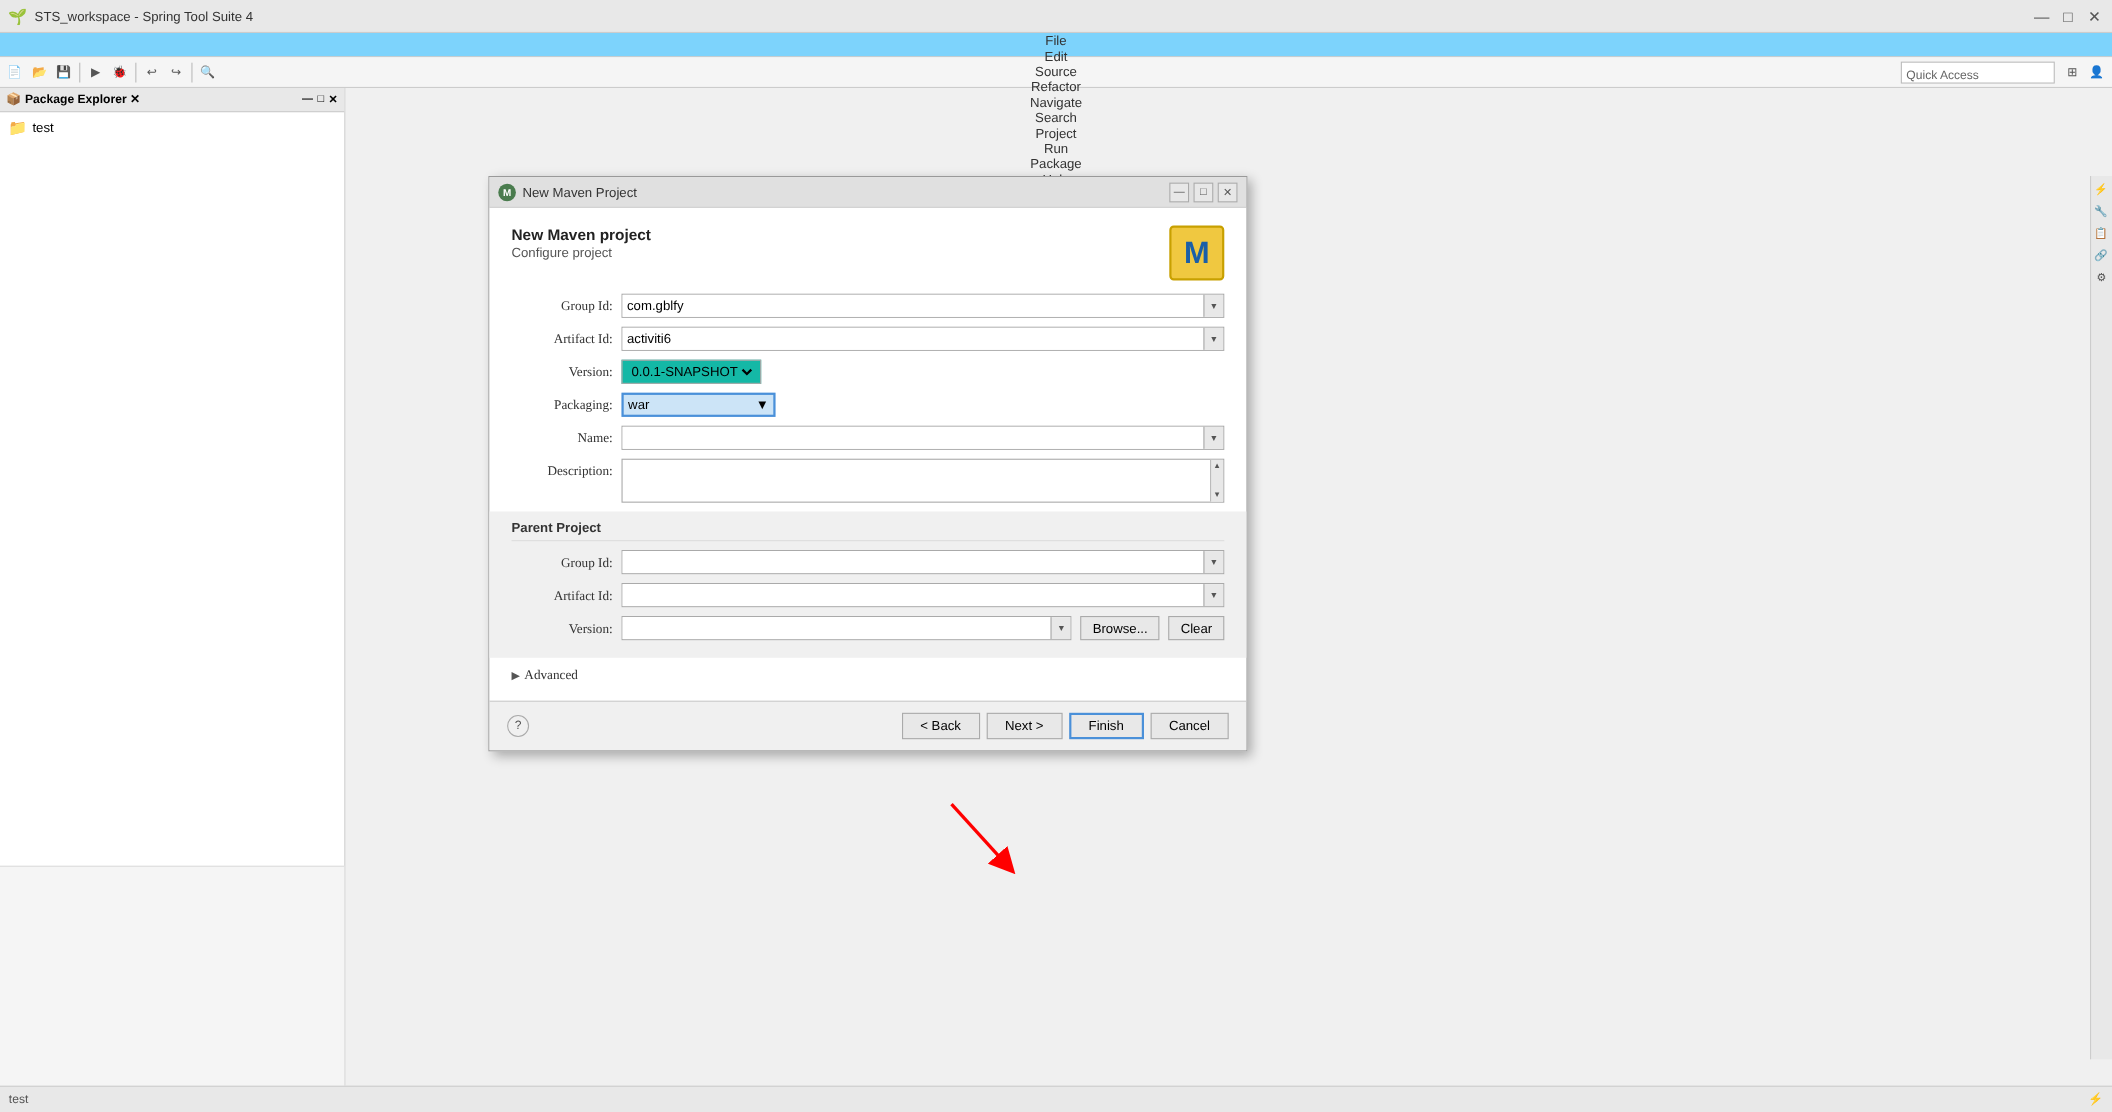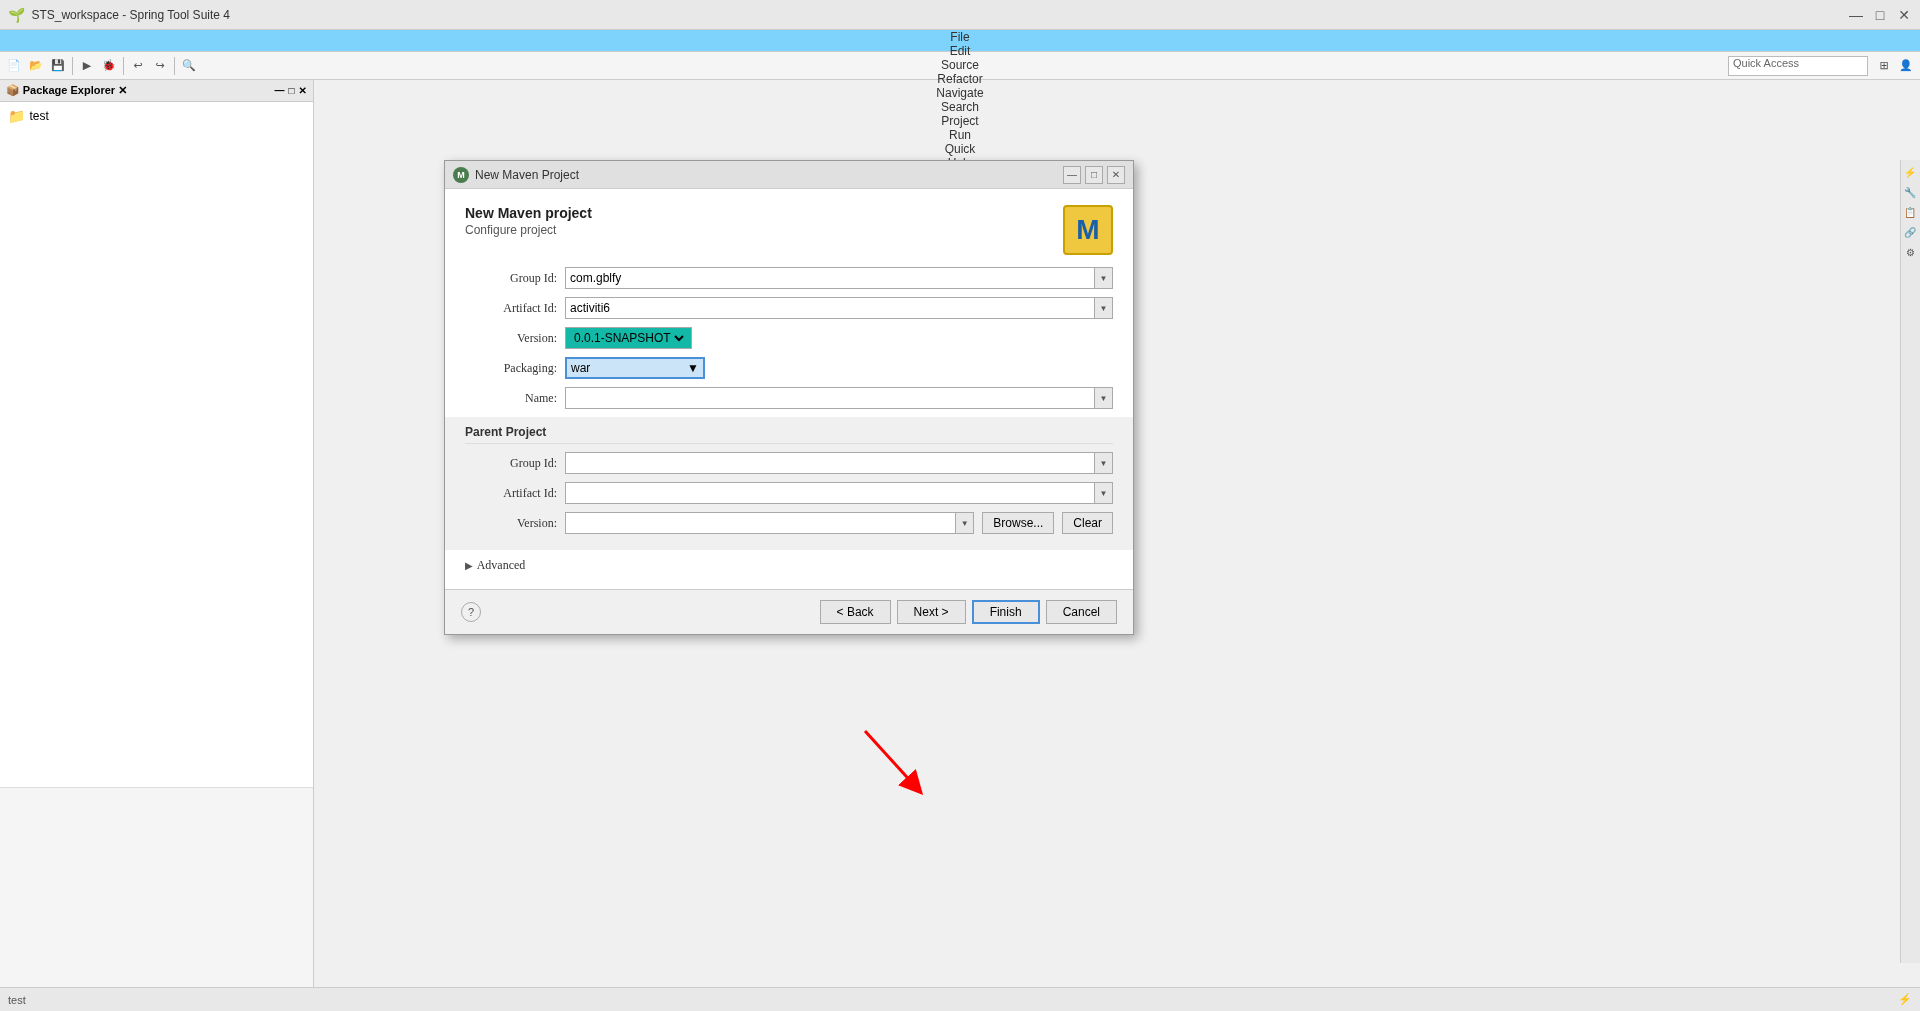--- a/index.html
+++ b/index.html
@@ -96,21 +96,21 @@
     }
     .quick-access {
       margin-left: auto;
       border: 1px solid #bbb;
       background: white;
       height: 20px;
       width: 140px;
       padding: 0 4px;
       font-size: 11px;
       display: flex;
-      align-items: flex-start;
+      align-items: flex-end;
       color: #666;
     }
 
     
     .main-area {
       display: flex;
       height: calc(1011px - 30px - 22px - 28px - 24px);
     }
 
     
@@ -484,21 +484,21 @@
 
 <div class="menu-bar">
   <div class="menu-item">File</div>
   <div class="menu-item">Edit</div>
   <div class="menu-item">Source</div>
   <div class="menu-item">Refactor</div>
   <div class="menu-item">Navigate</div>
   <div class="menu-item">Search</div>
   <div class="menu-item">Project</div>
   <div class="menu-item">Run</div>
-  <div class="menu-item">Quick</div>
+  <div class="menu-item">Package</div>
   <div class="menu-item">Help</div>
 </div>
 
 <div class="toolbar">
   <div class="toolbar-btn">📄</div>
   <div class="toolbar-btn">📂</div>
   <div class="toolbar-btn">💾</div>
   <div class="toolbar-separator"></div>
   <div class="toolbar-btn">▶</div>
   <div class="toolbar-btn">🐞</div>
@@ -599,20 +599,30 @@
         </div>
 
         <div class="form-row">
           <span class="form-label">Name:</span>
           <div class="form-input-with-dropdown">
             <input type="text" value="" style="">
             <div class="dropdown-arrow">▼</div>
           </div>
         </div>
 
+        <div class="form-row" style="align-items:flex-start;">
+          <span class="form-label" style="padding-top:4px;">Description:</span>
+          <div class="description-area">
+            <textarea style=""></textarea>
+            <div class="desc-scrollbar">
+              <span class="scroll-arrow">▲</span>
+              <span class="scroll-arrow">▼</span>
+            </div>
+          </div>
+        </div>
 
         <div style="background:#f0f0f0;margin:8px -20px;padding:8px 20px;">
           <div class="section-label">Parent Project</div>
 
           <div class="form-row">
             <span class="form-label">Group Id:</span>
             <div class="form-input-with-dropdown">
               <input type="text" value="" style="">
               <div class="dropdown-arrow">▼</div>
             </div>

